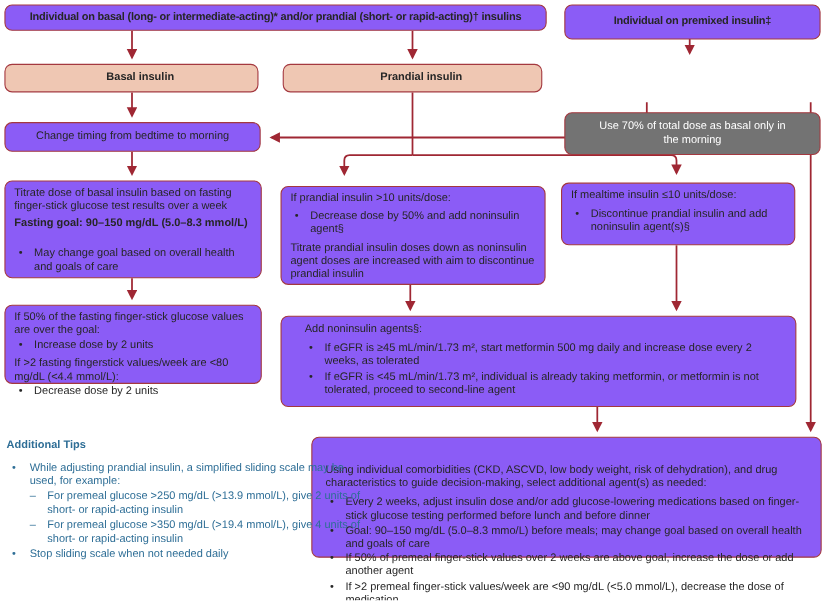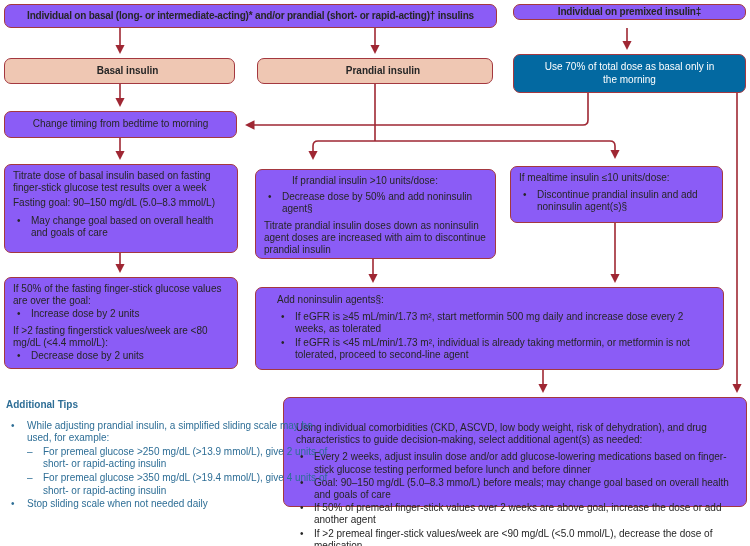--- a/index.html
+++ b/index.html
@@ -8,21 +8,21 @@
     font-family:"Liberation Sans",sans-serif;color:#262626;
   }
   .node{
     position:absolute;box-sizing:border-box;
     border:1.6px solid #a4383f;border-radius:7px;background:#8b5cf6;
     font-size:10px;line-height:1.22;
   }
   .node.center{display:flex;align-items:center;justify-content:center;text-align:center;}
   .node.hdr{font-weight:bold;letter-spacing:-0.2px;}
   .node.pink{background:#efc7b3;font-weight:bold;padding-left:16px;}
-  .node.teal{background:#0369a1;border-color:#a4383f;color:#ffffff;}
+  .node.teal{background:#737373;border-color:#a4383f;color:#ffffff;margin-top:48px;}
   .node.body{padding:5px 8px;}
   .node p{margin:0 0 3px 0;}
   .node p:last-child{margin-bottom:0;}
   .b{display:flex;margin:0 0 1px 0;}
   .b::before{content:"\2022";flex:0 0 14px;padding-left:4px;}
   .sub{display:flex;margin:0 0 1px 0;}
   .sub::before{content:"\2013";flex:0 0 14px;padding-left:4px;}
   #connectors{position:absolute;left:0;top:0;pointer-events:none;}
   #tips{
     position:absolute;left:6px;top:399px;width:324px;
@@ -60,21 +60,21 @@
       <path d="M615 223 V281" marker-end="url(#ah)"></path>
       <path d="M543 370 V391" marker-end="url(#ah)"></path>
       <path d="M737 93 V391" marker-end="url(#ah)"></path>
     </g>
   </svg>
 
   <div class="node hdr center" style="left:4px;top:4px;width:493px;height:24px;">
       <span>Individual on basal (long- or intermediate-acting)* and/or prandial (short- or rapid-acting)† insulins</span>
     </div>
 
-  <div class="node hdr center" style="left:513px;top:4px;width:233px;height:16px;">
+  <div class="node hdr center" style="left:513px;top:4px;width:233px;height:32px;">
       <span>Individual on premixed insulin‡</span>
     </div>
 
   <div class="node pink center" style="left:4px;top:58px;width:231px;height:26px;">
       <span>Basal insulin</span>
     </div>
 
   <div class="node pink center" style="left:257px;top:58px;width:236px;height:26px;">
       <span>Prandial insulin</span>
     </div>
@@ -82,39 +82,39 @@
   <div class="node teal center" style="left:513px;top:54px;width:233px;height:39px;padding:3px 26px;">
       <span>Use 70% of total dose as basal only in the morning</span>
     </div>
 
   <div class="node center" style="left:4px;top:111px;width:233px;height:27px;">
       <span>Change timing from bedtime to morning</span>
     </div>
 
   <div class="node body" style="left:4px;top:164px;width:234px;height:89px;">
     <p>Titrate dose of basal insulin based on fasting finger-stick glucose test results over a week</p>
-    <p style="margin-bottom:5px;">Fasting goal: 90–150 mg/dL (5.0–8.3 mmol/L)</p>
+    <p style="margin-bottom:15px;font-weight:bold;">Fasting goal: 90–150 mg/dL (5.0–8.3 mmol/L)</p>
     <div class="b">
         <span>May change goal based on overall health and goals of care</span>
       </div>
   </div>
 
-  <div class="node body" style="left:4px;top:277px;width:234px;height:92px;">
+  <div class="node body" style="left:4px;top:277px;width:234px;height:72px;">
     <p style="margin-bottom:1px;">If 50% of the fasting finger-stick glucose values are over the goal:</p>
     <div class="b" style="margin-bottom:4px;">
         <span>Increase dose by 2 units</span>
       </div>
     <p style="margin-bottom:1px;">If &gt;2 fasting fingerstick values/week are &lt;80 mg/dL (&lt;4.4 mmol/L):</p>
     <div class="b">
         <span>Decrease dose by 2 units</span>
       </div>
   </div>
 
   <div class="node body" style="left:255px;top:169px;width:241px;height:90px;">
-    <p style="margin-bottom:4px;margin-left:28px;">If prandial insulin &gt;10 units/dose:</p>
+    <p style="margin-bottom:4px;">If prandial insulin &gt;10 units/dose:</p>
     <div class="b" style="margin-bottom:4px;">
         <span>Decrease dose by 50% and add noninsulin agent§</span>
       </div>
     <p>Titrate prandial insulin doses down as noninsulin agent doses are increased with aim to discontinue prandial insulin</p>
   </div>
 
   <div class="node body" style="left:510px;top:166px;width:213px;height:57px;">
     <p style="margin-bottom:5px;">If mealtime insulin ≤10 units/dose:</p>
     <div class="b">
         <span>Discontinue prandial insulin and add noninsulin agent(s)§</span>

